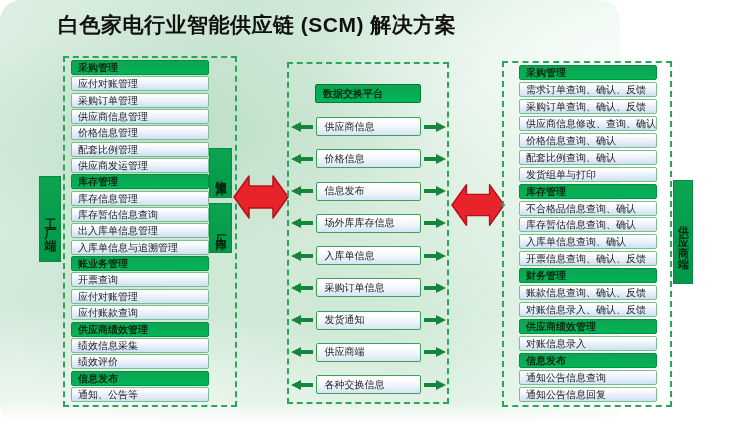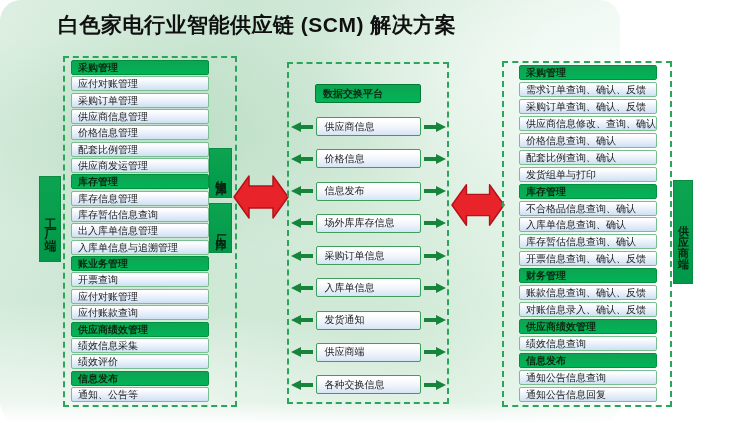--- a/index.html
+++ b/index.html
@@ -153,30 +153,30 @@
           </svg>
           <div class="mid-box">场外库库存信息</div>
           <svg class="arrow-ic" width="24" height="12" viewBox="0 0 24 12">
             <path d="M23 6 L13 11 L13 8 L1 8 L1 4 L13 4 L13 1 Z" fill="#17843c"></path>
           </svg>
         </div>
         <div class="mid-row">
           <svg class="arrow-ic" width="24" height="12" viewBox="0 0 24 12">
             <path d="M1 6 L11 1 L11 4 L23 4 L23 8 L11 8 L11 11 Z" fill="#17843c"></path>
           </svg>
+          <div class="mid-box">入库单信息</div>
+          <svg class="arrow-ic" width="24" height="12" viewBox="0 0 24 12">
+            <path d="M23 6 L13 11 L13 8 L1 8 L1 4 L13 4 L13 1 Z" fill="#17843c"></path>
+          </svg>
+        </div>
+        <div class="mid-row">
+          <svg class="arrow-ic" width="24" height="12" viewBox="0 0 24 12">
+            <path d="M1 6 L11 1 L11 4 L23 4 L23 8 L11 8 L11 11 Z" fill="#17843c"></path>
+          </svg>
           <div class="mid-box">采购订单信息</div>
-          <svg class="arrow-ic" width="24" height="12" viewBox="0 0 24 12">
-            <path d="M23 6 L13 11 L13 8 L1 8 L1 4 L13 4 L13 1 Z" fill="#17843c"></path>
-          </svg>
-        </div>
-        <div class="mid-row">
-          <svg class="arrow-ic" width="24" height="12" viewBox="0 0 24 12">
-            <path d="M1 6 L11 1 L11 4 L23 4 L23 8 L11 8 L11 11 Z" fill="#17843c"></path>
-          </svg>
-          <div class="mid-box">入库单信息</div>
           <svg class="arrow-ic" width="24" height="12" viewBox="0 0 24 12">
             <path d="M23 6 L13 11 L13 8 L1 8 L1 4 L13 4 L13 1 Z" fill="#17843c"></path>
           </svg>
         </div>
         <div class="mid-row">
           <svg class="arrow-ic" width="24" height="12" viewBox="0 0 24 12">
             <path d="M1 6 L11 1 L11 4 L23 4 L23 8 L11 8 L11 11 Z" fill="#17843c"></path>
           </svg>
           <div class="mid-box">发货通知</div>
           <svg class="arrow-ic" width="24" height="12" viewBox="0 0 24 12">
@@ -211,28 +211,28 @@
   <div class="panel right-panel" id="right-panel">
       <div class="row header-row">采购管理</div>
       <div class="row item-row">需求订单查询、确认、反馈</div>
       <div class="row item-row">采购订单查询、确认、反馈</div>
       <div class="row item-row">供应商信息修改、查询、确认</div>
       <div class="row item-row">价格信息查询、确认</div>
       <div class="row item-row">配套比例查询、确认</div>
       <div class="row item-row">发货组单与打印</div>
       <div class="row header-row">库存管理</div>
       <div class="row item-row">不合格品信息查询、确认</div>
+      <div class="row item-row">库存暂估信息查询、确认</div>
       <div class="row item-row">入库单信息查询、确认</div>
-      <div class="row item-row">库存暂估信息查询、确认</div>
       <div class="row item-row">开票信息查询、确认、反馈</div>
       <div class="row header-row">财务管理</div>
       <div class="row item-row">账款信息查询、确认、反馈</div>
       <div class="row item-row">对账信息录入、确认、反馈</div>
       <div class="row header-row">供应商绩效管理</div>
-      <div class="row item-row">绩效信息查询</div>
+      <div class="row item-row">对账信息录入</div>
       <div class="row header-row">信息发布</div>
       <div class="row item-row">通知公告信息查询</div>
       <div class="row item-row">通知公告信息回复</div>
     </div>
 
   <div class="v-label side-label supplier">供应商端</div>
 
 </div>
 
 </body></html>

